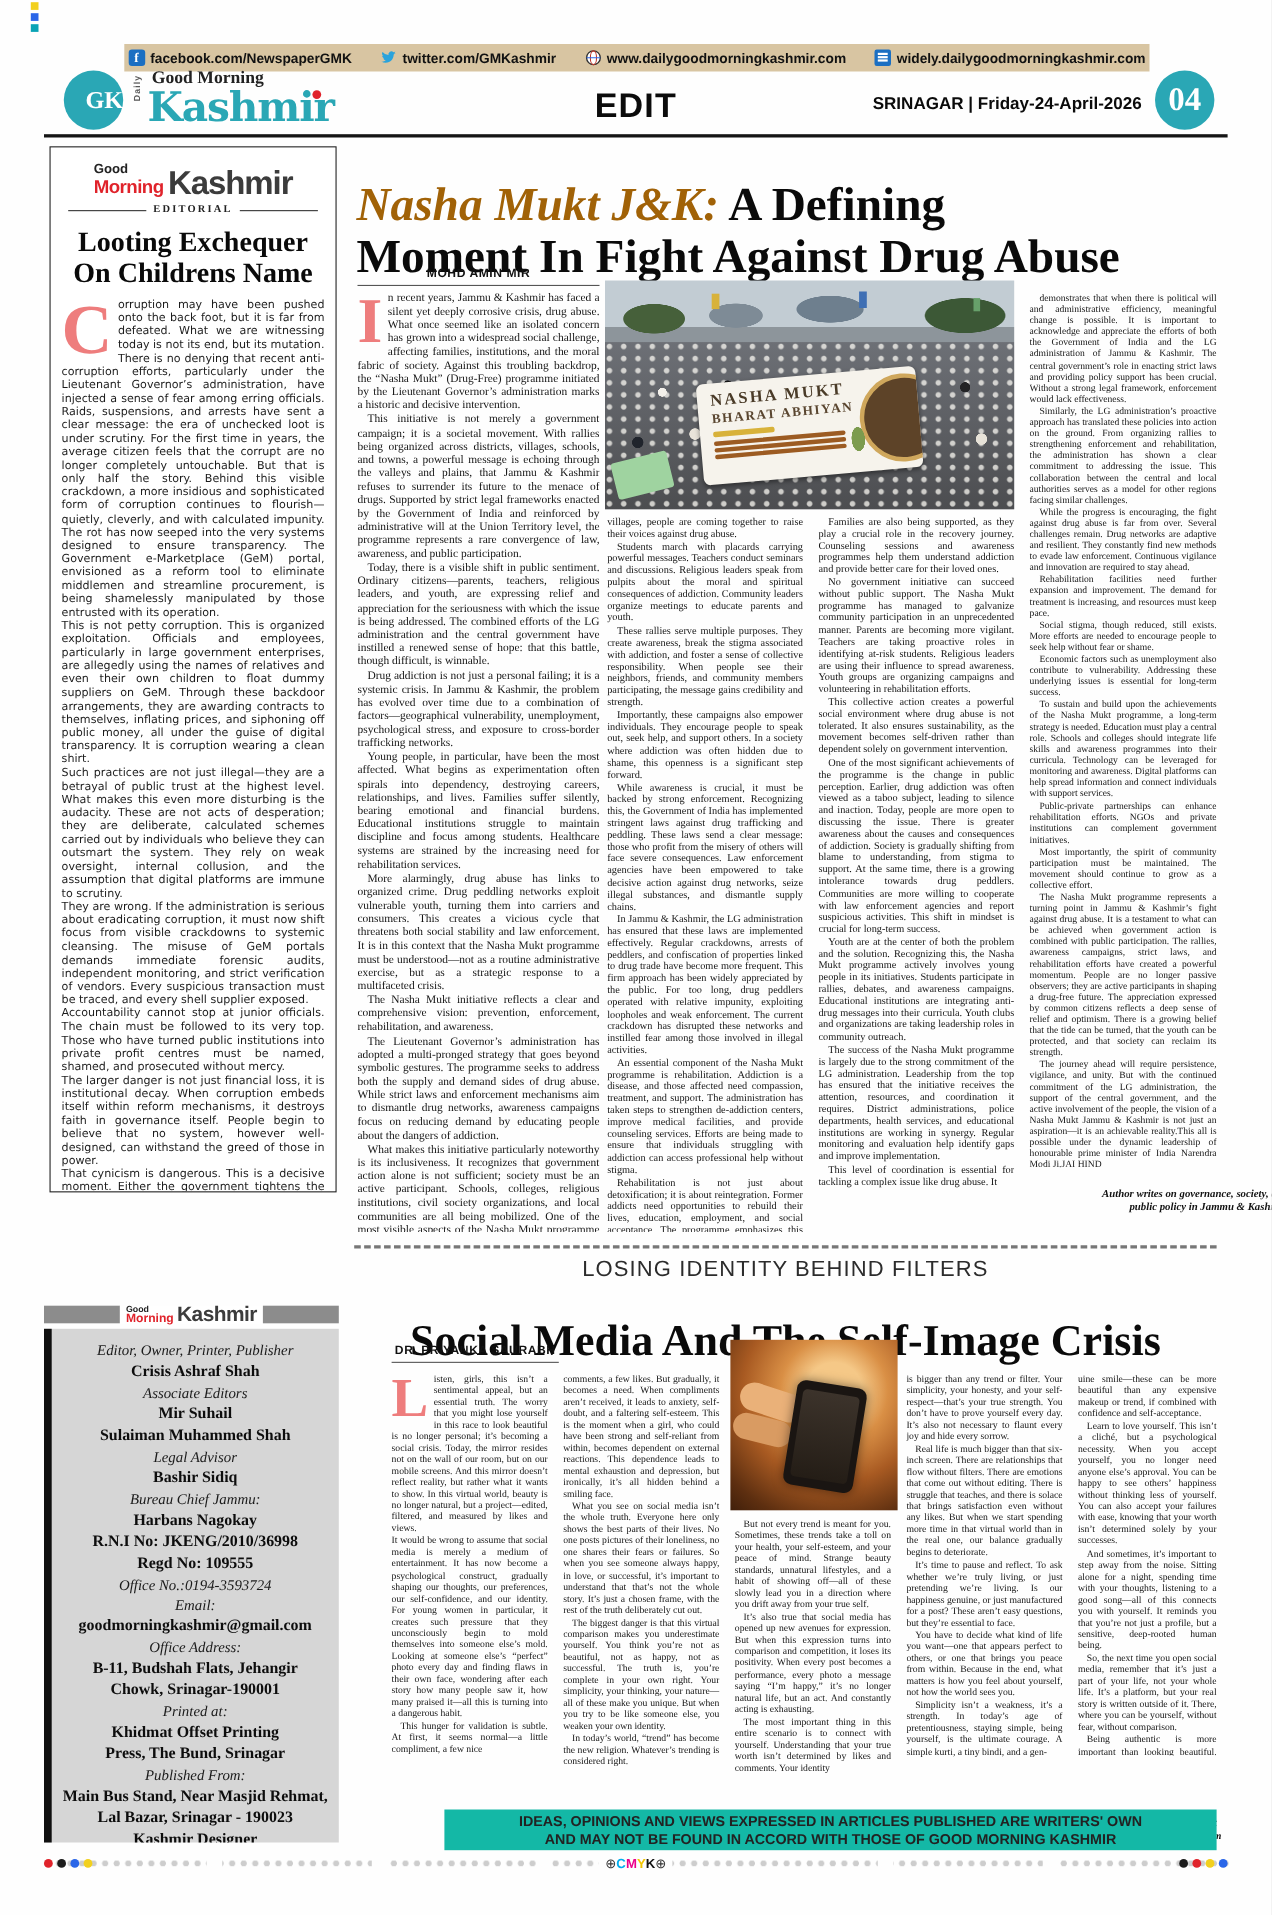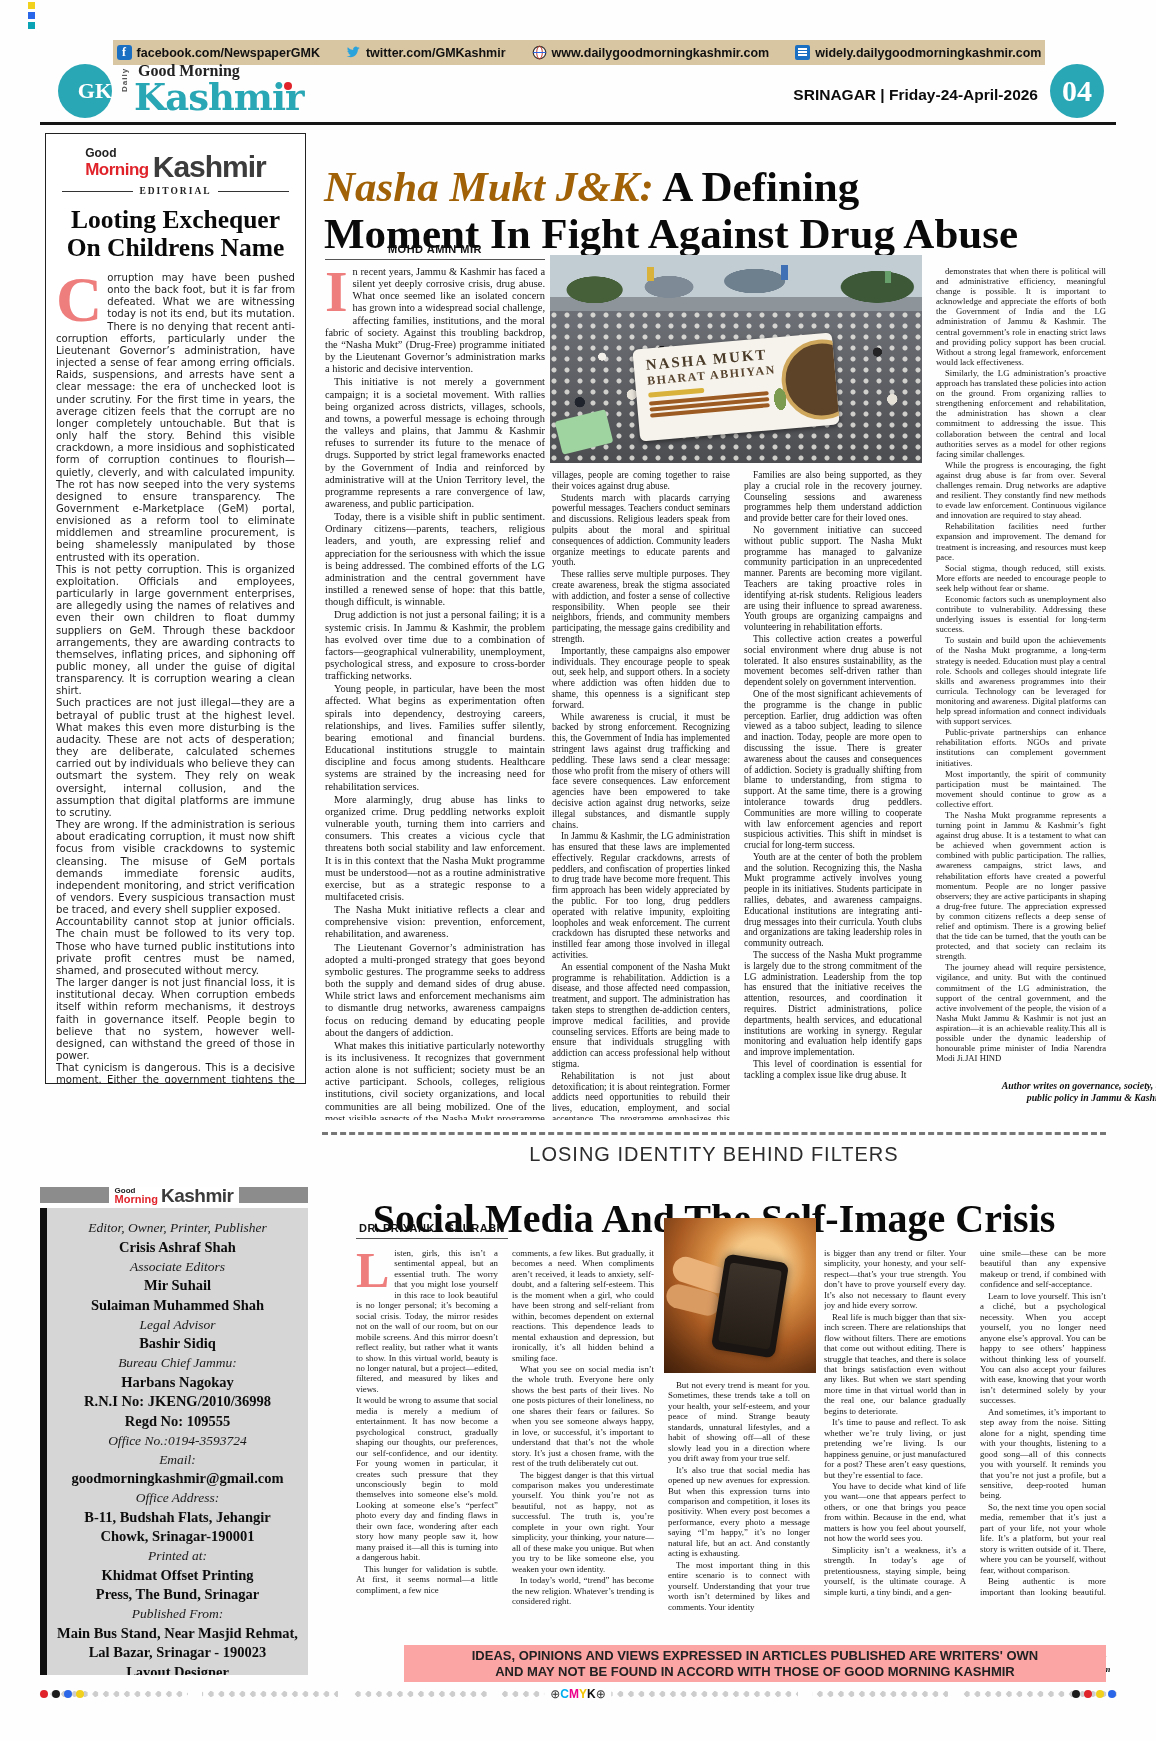--- a/index.html
+++ b/index.html
@@ -165,21 +165,21 @@
   .pub-good{font:bold 8px "Liberation Sans",sans-serif;color:#222;line-height:7px;}
   .pub-morning{font:bold 11px "Liberation Sans",sans-serif;color:#e0232b;line-height:10px;}
   .pub-kashmir{font:bold 19px "Liberation Sans",sans-serif;color:#3c3c3c;letter-spacing:-0.5px;line-height:16px;}
   .pub-box{position:absolute;left:40px;top:1208px;width:268px;height:467px;background:#d6d6d6;
            border-left:7px solid #101010;text-align:center;padding-top:9px;overflow:hidden;}
   .pub-box p{margin:0 0 2.5px 0;}
   .pub-box .lab{font:italic 13.5px "Liberation Serif",serif;color:#1a1a1a;margin-top:3px;}
   .pub-box .val{font:bold 14.5px "Liberation Serif",serif;color:#0d0d0d;}
 
   
-  .disclaimer{position:absolute;left:404px;top:1645px;width:702px;height:37px;background:#fca5a5;
+  .disclaimer{position:absolute;left:404px;top:1645px;width:702px;height:37px;background:#14b8a6;
               display:flex;flex-direction:column;align-items:center;justify-content:center;
               font:bold 13px "Liberation Sans",sans-serif;color:#222;line-height:16px;text-align:center;}
   .dotstrip{position:absolute;left:38px;top:1688px;width:1080px;height:12px;
             background:radial-gradient(circle 2.6px at 5px 6px, #cdcdcd 0 2.6px, transparent 3px);
             background-size:10.5px 12px;}
   .dot-gap{position:absolute;top:0;width:14px;height:12px;background:#fefefe;}
   .cmyk{position:absolute;left:50%;top:-1px;transform:translateX(-50%);background:#fefefe;
         padding:0 6px;font:bold 12px "Liberation Sans",sans-serif;letter-spacing:0;}
   .cmyk .arr{color:#333;font-weight:normal;}
   .cmyk .c{color:#00aeef;}.cmyk .m{color:#ec008c;}.cmyk .y{color:#f2c500;}.cmyk .k{color:#111;}
@@ -233,20 +233,21 @@
       <span data-name="gk-logo-initials">GK</span>
     </div>
     <div class="brand" data-name="brand-block">
       <div class="brand-top" data-name="brand-good-morning">Good Morning</div>
       <div class="brand-daily" data-name="brand-daily">Daily</div>
       <div class="brand-name" data-name="brand-kashmir">
         <span>Kashmir</span>
         <span class="brand-dot" data-name="brand-red-dot"></span>
       </div>
     </div>
+    <div class="edit-title" data-name="section-title">EDIT</div>
     <div class="dateline" data-name="dateline">SRINAGAR | Friday-24-April-2026</div>
     <div class="page-circle" data-name="page-number-badge">
       <span data-name="page-number">04</span>
     </div>
   </div>
   <div class="mast-rule" data-name="masthead-rule"></div>
 
   <section class="editorial" data-name="editorial-box">
     <div class="ed-logo" data-name="editorial-logo">
       <span class="ed-logo-gm">
@@ -435,21 +436,21 @@
       <p class="val" data-name="paragraph">goodmorningkashmir@gmail.com</p>
       <p class="lab" data-name="paragraph">Office Address:</p>
       <p class="val" data-name="paragraph">B-11, Budshah Flats, Jehangir</p>
       <p class="val" data-name="paragraph">Chowk, Srinagar-190001</p>
       <p class="lab" data-name="paragraph">Printed at:</p>
       <p class="val" data-name="paragraph">Khidmat Offset Printing</p>
       <p class="val" data-name="paragraph">Press, The Bund, Srinagar</p>
       <p class="lab" data-name="paragraph">Published From:</p>
       <p class="val" data-name="paragraph">Main Bus Stand, Near Masjid Rehmat,</p>
       <p class="val" data-name="paragraph">Lal Bazar, Srinagar - 190023</p>
-      <p class="val" data-name="paragraph">Layout Designer</p>
+      <p class="val" data-name="paragraph">Kashmir Designer</p>
     </div>
 
   <div class="disclaimer" data-name="disclaimer-bar">
     <span data-name="disclaimer-line1">IDEAS, OPINIONS AND VIEWS EXPRESSED IN ARTICLES PUBLISHED ARE WRITERS' OWN</span>
     <span data-name="disclaimer-line2">AND MAY NOT BE FOUND IN ACCORD WITH THOSE OF GOOD MORNING KASHMIR</span>
   </div>
 
   <div class="dotstrip" data-name="bottom-dot-strip">
     <span class="edge-dots ed-l" data-name="color-dots-left">
         <i class="cd1"></i>

